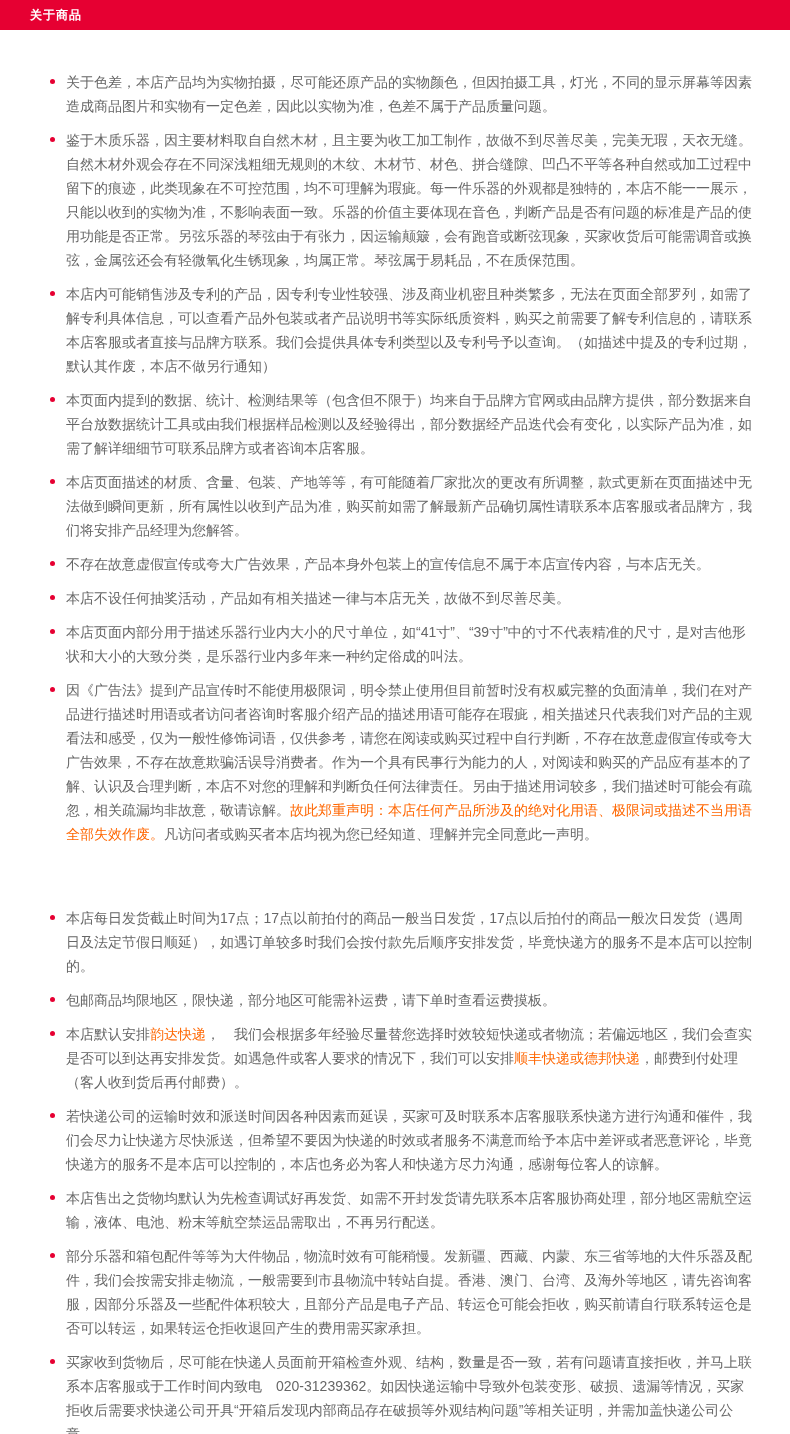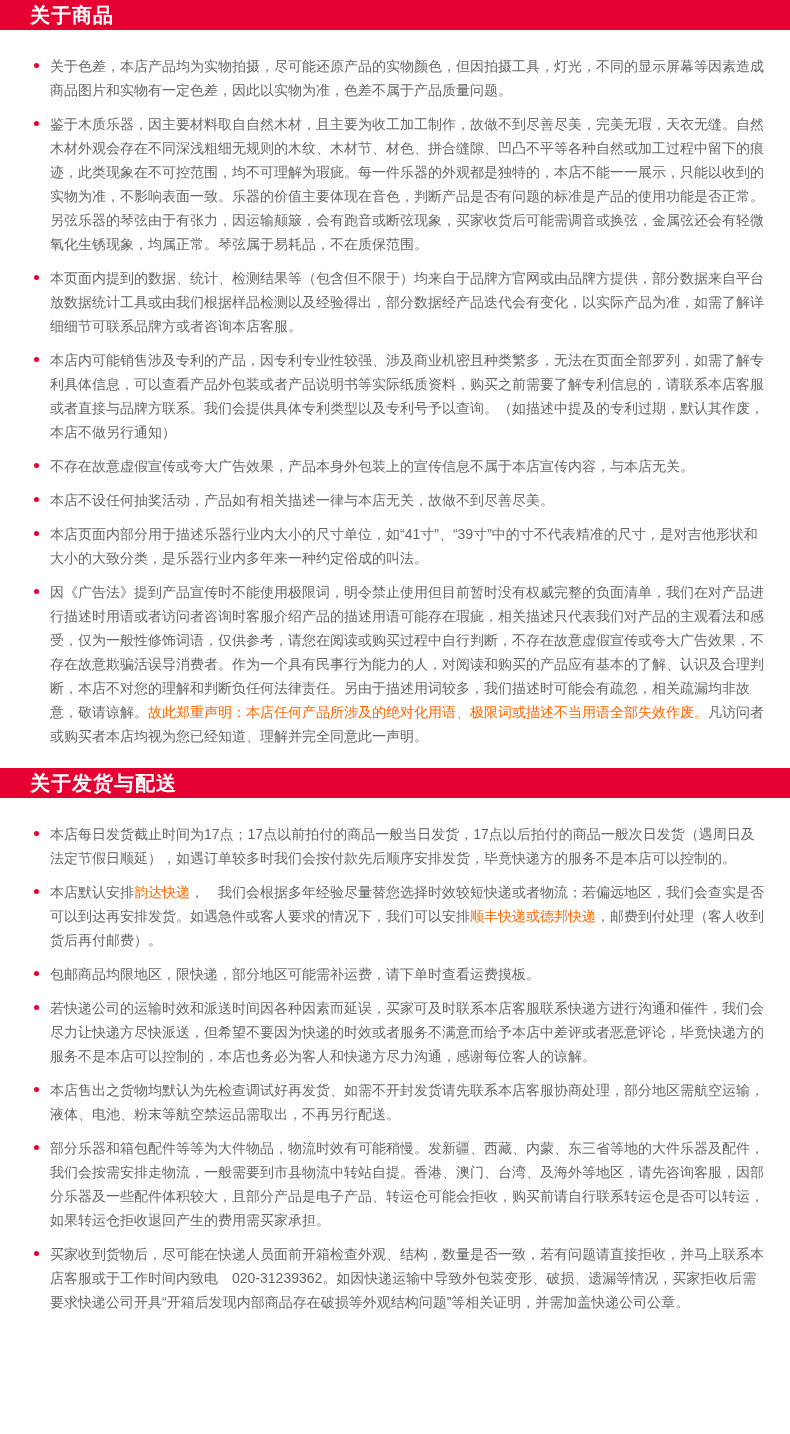--- a/index.html
+++ b/index.html
@@ -13,29 +13,29 @@
     font-family: "Liberation Sans", "DejaVu Sans", sans-serif;
   }
   .page {
     width: 790px;
   }
   .section-header {
     background: var(--header-bg, #e60032);
     color: var(--header-text, #ffffff);
     height: 30px;
     line-height: 30px;
-    font-size: 20px;
+    font-size: 12px;
     font-weight: bold;
     padding-left: 30px;
     box-sizing: border-box;
     letter-spacing: 1px;
   }
   ul.section-body {
     list-style: none;
-    margin: 0;
+    margin: 16px;
     padding: 24px 22px 10px 33px;
   }
   li.notice-item {
     position: relative;
     padding-left: 17px;
     margin-bottom: 10px;
     font-size: 14px;
     line-height: 24px;
     color: var(--body-text, #666666);
     text-align: left;
@@ -55,33 +55,33 @@
 </style>
 </head>
 <body>
 
 <div class="page" id="sections-root">
     <section>
       <div class="section-header"><span>关于商品</span></div>
       <ul class="section-body">
         <li class="notice-item"><span class="bullet-dot"></span><span class="">关于色差，本店产品均为实物拍摄，尽可能还原产品的实物颜色，但因拍摄工具，灯光，不同的显示屏幕等因素造成商品图片和实物有一定色差，因此以实物为准，色差不属于产品质量问题。</span></li>
         <li class="notice-item"><span class="bullet-dot"></span><span class="">鉴于木质乐器，因主要材料取自自然木材，且主要为收工加工制作，故做不到尽善尽美，完美无瑕，天衣无缝。自然木材外观会存在不同深浅粗细无规则的木纹、木材节、材色、拼合缝隙、凹凸不平等各种自然或加工过程中留下的痕迹，此类现象在不可控范围，均不可理解为瑕疵。每一件乐器的外观都是独特的，本店不能一一展示，只能以收到的实物为准，不影响表面一致。乐器的价值主要体现在音色，判断产品是否有问题的标准是产品的使用功能是否正常。另弦乐器的琴弦由于有张力，因运输颠簸，会有跑音或断弦现象，买家收货后可能需调音或换弦，金属弦还会有轻微氧化生锈现象，均属正常。琴弦属于易耗品，不在质保范围。</span></li>
+        <li class="notice-item"><span class="bullet-dot"></span><span class="">本店内可能销售涉及专利的产品，因专利专业性较强、涉及商业机密且种类繁多，无法在页面全部罗列，如需了解专利具体信息，可以查看产品外包装或者产品说明书等实际纸质资料，购买之前需要了解专利信息的，请联系本店客服或者直接与品牌方联系。我们会提供具体专利类型以及专利号予以查询。（如描述中提及的专利过期，默认其作废，本店不做另行通知）</span></li>
         <li class="notice-item"><span class="bullet-dot"></span><span class="">本页面内提到的数据、统计、检测结果等（包含但不限于）均来自于品牌方官网或由品牌方提供，部分数据来自平台放数据统计工具或由我们根据样品检测以及经验得出，部分数据经产品迭代会有变化，以实际产品为准，如需了解详细细节可联系品牌方或者咨询本店客服。</span></li>
-        <li class="notice-item"><span class="bullet-dot"></span><span class="">本店内可能销售涉及专利的产品，因专利专业性较强、涉及商业机密且种类繁多，无法在页面全部罗列，如需了解专利具体信息，可以查看产品外包装或者产品说明书等实际纸质资料，购买之前需要了解专利信息的，请联系本店客服或者直接与品牌方联系。我们会提供具体专利类型以及专利号予以查询。（如描述中提及的专利过期，默认其作废，本店不做另行通知）</span></li>
+        <li class="notice-item"><span class="bullet-dot"></span><span class="">本店页面描述的材质、含量、包装、产地等等，有可能随着厂家批次的更改有所调整，款式更新在页面描述中无法做到瞬间更新，所有属性以收到产品为准，购买前如需了解最新产品确切属性请联系本店客服或者品牌方，我们将安排产品经理为您解答。</span></li>
         <li class="notice-item"><span class="bullet-dot"></span><span class="">不存在故意虚假宣传或夸大广告效果，产品本身外包装上的宣传信息不属于本店宣传内容，与本店无关。</span></li>
         <li class="notice-item"><span class="bullet-dot"></span><span class="">本店不设任何抽奖活动，产品如有相关描述一律与本店无关，故做不到尽善尽美。</span></li>
         <li class="notice-item"><span class="bullet-dot"></span><span class="">本店页面内部分用于描述乐器行业内大小的尺寸单位，如“41寸”、“39寸”中的寸不代表精准的尺寸，是对吉他形状和大小的大致分类，是乐器行业内多年来一种约定俗成的叫法。</span></li>
         <li class="notice-item"><span class="bullet-dot"></span><span class="">因《广告法》提到产品宣传时不能使用极限词，明令禁止使用但目前暂时没有权威完整的负面清单，我们在对产品进行描述时用语或者访问者咨询时客服介绍产品的描述用语可能存在瑕疵，相关描述只代表我们对产品的主观看法和感受，仅为一般性修饰词语，仅供参考，请您在阅读或购买过程中自行判断，不存在故意虚假宣传或夸大广告效果，不存在故意欺骗活误导消费者。作为一个具有民事行为能力的人，对阅读和购买的产品应有基本的了解、认识及合理判断，本店不对您的理解和判断负任何法律责任。另由于描述用词较多，我们描述时可能会有疏忽，相关疏漏均非故意，敬请谅解。</span><span class="hl">故此郑重声明：本店任何产品所涉及的绝对化用语、极限词或描述不当用语全部失效作废。</span><span class="">凡访问者或购买者本店均视为您已经知道、理解并完全同意此一声明。</span></li>
       </ul>
     </section>
     <section>
-      <div class="section-header"><span>关于发货与配送</span></div>
       <ul class="section-body">
         <li class="notice-item"><span class="bullet-dot"></span><span class="">本店每日发货截止时间为17点；17点以前拍付的商品一般当日发货，17点以后拍付的商品一般次日发货（遇周日及法定节假日顺延），如遇订单较多时我们会按付款先后顺序安排发货，毕竟快递方的服务不是本店可以控制的。</span></li>
+        <li class="notice-item"><span class="bullet-dot"></span><span class="">包邮商品均限地区，限快递，部分地区可能需补运费，请下单时查看运费摸板。</span></li>
         <li class="notice-item"><span class="bullet-dot"></span><span class="">本店默认安排</span><span class="hl">韵达快递</span><span class="">，　我们会根据多年经验尽量替您选择时效较短快递或者物流；若偏远地区，我们会查实是否可以到达再安排发货。如遇急件或客人要求的情况下，我们可以安排</span><span class="hl">顺丰快递或德邦快递</span><span class="">，邮费到付处理（客人收到货后再付邮费）。</span></li>
-        <li class="notice-item"><span class="bullet-dot"></span><span class="">包邮商品均限地区，限快递，部分地区可能需补运费，请下单时查看运费摸板。</span></li>
         <li class="notice-item"><span class="bullet-dot"></span><span class="">若快递公司的运输时效和派送时间因各种因素而延误，买家可及时联系本店客服联系快递方进行沟通和催件，我们会尽力让快递方尽快派送，但希望不要因为快递的时效或者服务不满意而给予本店中差评或者恶意评论，毕竟快递方的服务不是本店可以控制的，本店也务必为客人和快递方尽力沟通，感谢每位客人的谅解。</span></li>
         <li class="notice-item"><span class="bullet-dot"></span><span class="">本店售出之货物均默认为先检查调试好再发货、如需不开封发货请先联系本店客服协商处理，部分地区需航空运输，液体、电池、粉末等航空禁运品需取出，不再另行配送。</span></li>
         <li class="notice-item"><span class="bullet-dot"></span><span class="">部分乐器和箱包配件等等为大件物品，物流时效有可能稍慢。发新疆、西藏、内蒙、东三省等地的大件乐器及配件，我们会按需安排走物流，一般需要到市县物流中转站自提。香港、澳门、台湾、及海外等地区，请先咨询客服，因部分乐器及一些配件体积较大，且部分产品是电子产品、转运仓可能会拒收，购买前请自行联系转运仓是否可以转运，如果转运仓拒收退回产生的费用需买家承担。</span></li>
         <li class="notice-item"><span class="bullet-dot"></span><span class="">买家收到货物后，尽可能在快递人员面前开箱检查外观、结构，数量是否一致，若有问题请直接拒收，并马上联系本店客服或于工作时间内致电　020-31239362。如因快递运输中导致外包装变形、破损、遗漏等情况，买家拒收后需要求快递公司开具“开箱后发现内部商品存在破损等外观结构问题”等相关证明，并需加盖快递公司公章。</span></li>
       </ul>
     </section>
   </div>
 
 </body></html>

